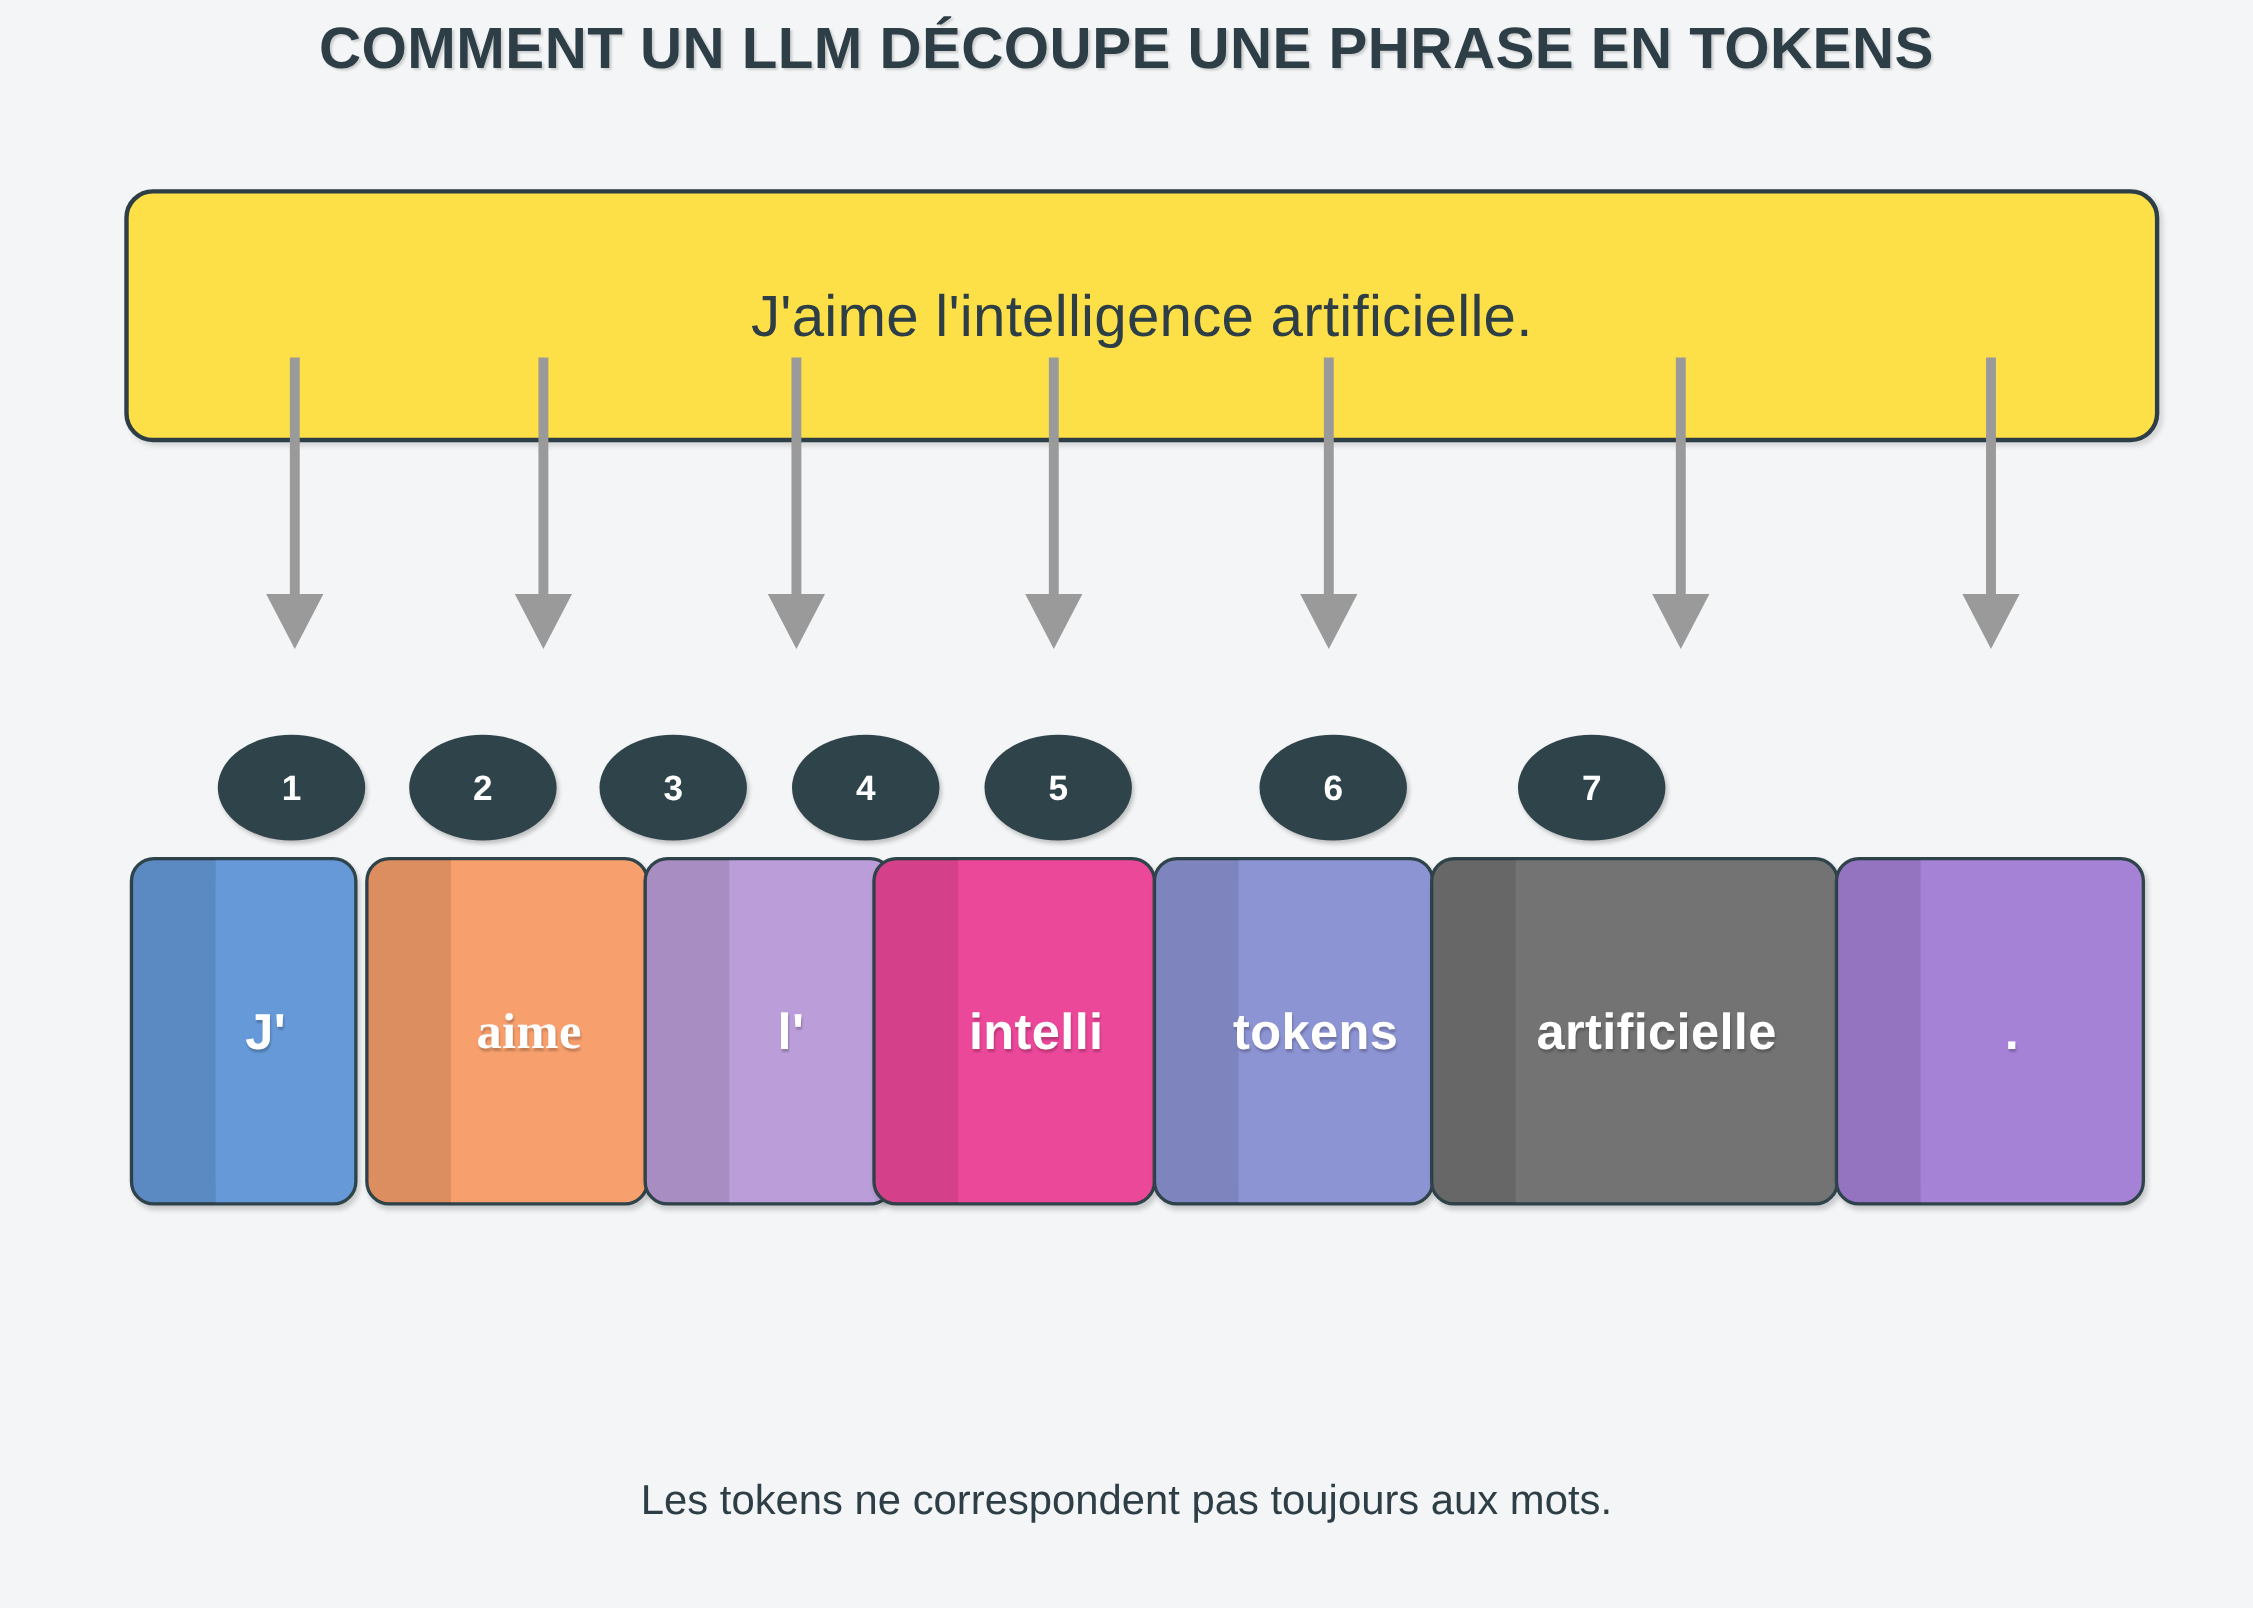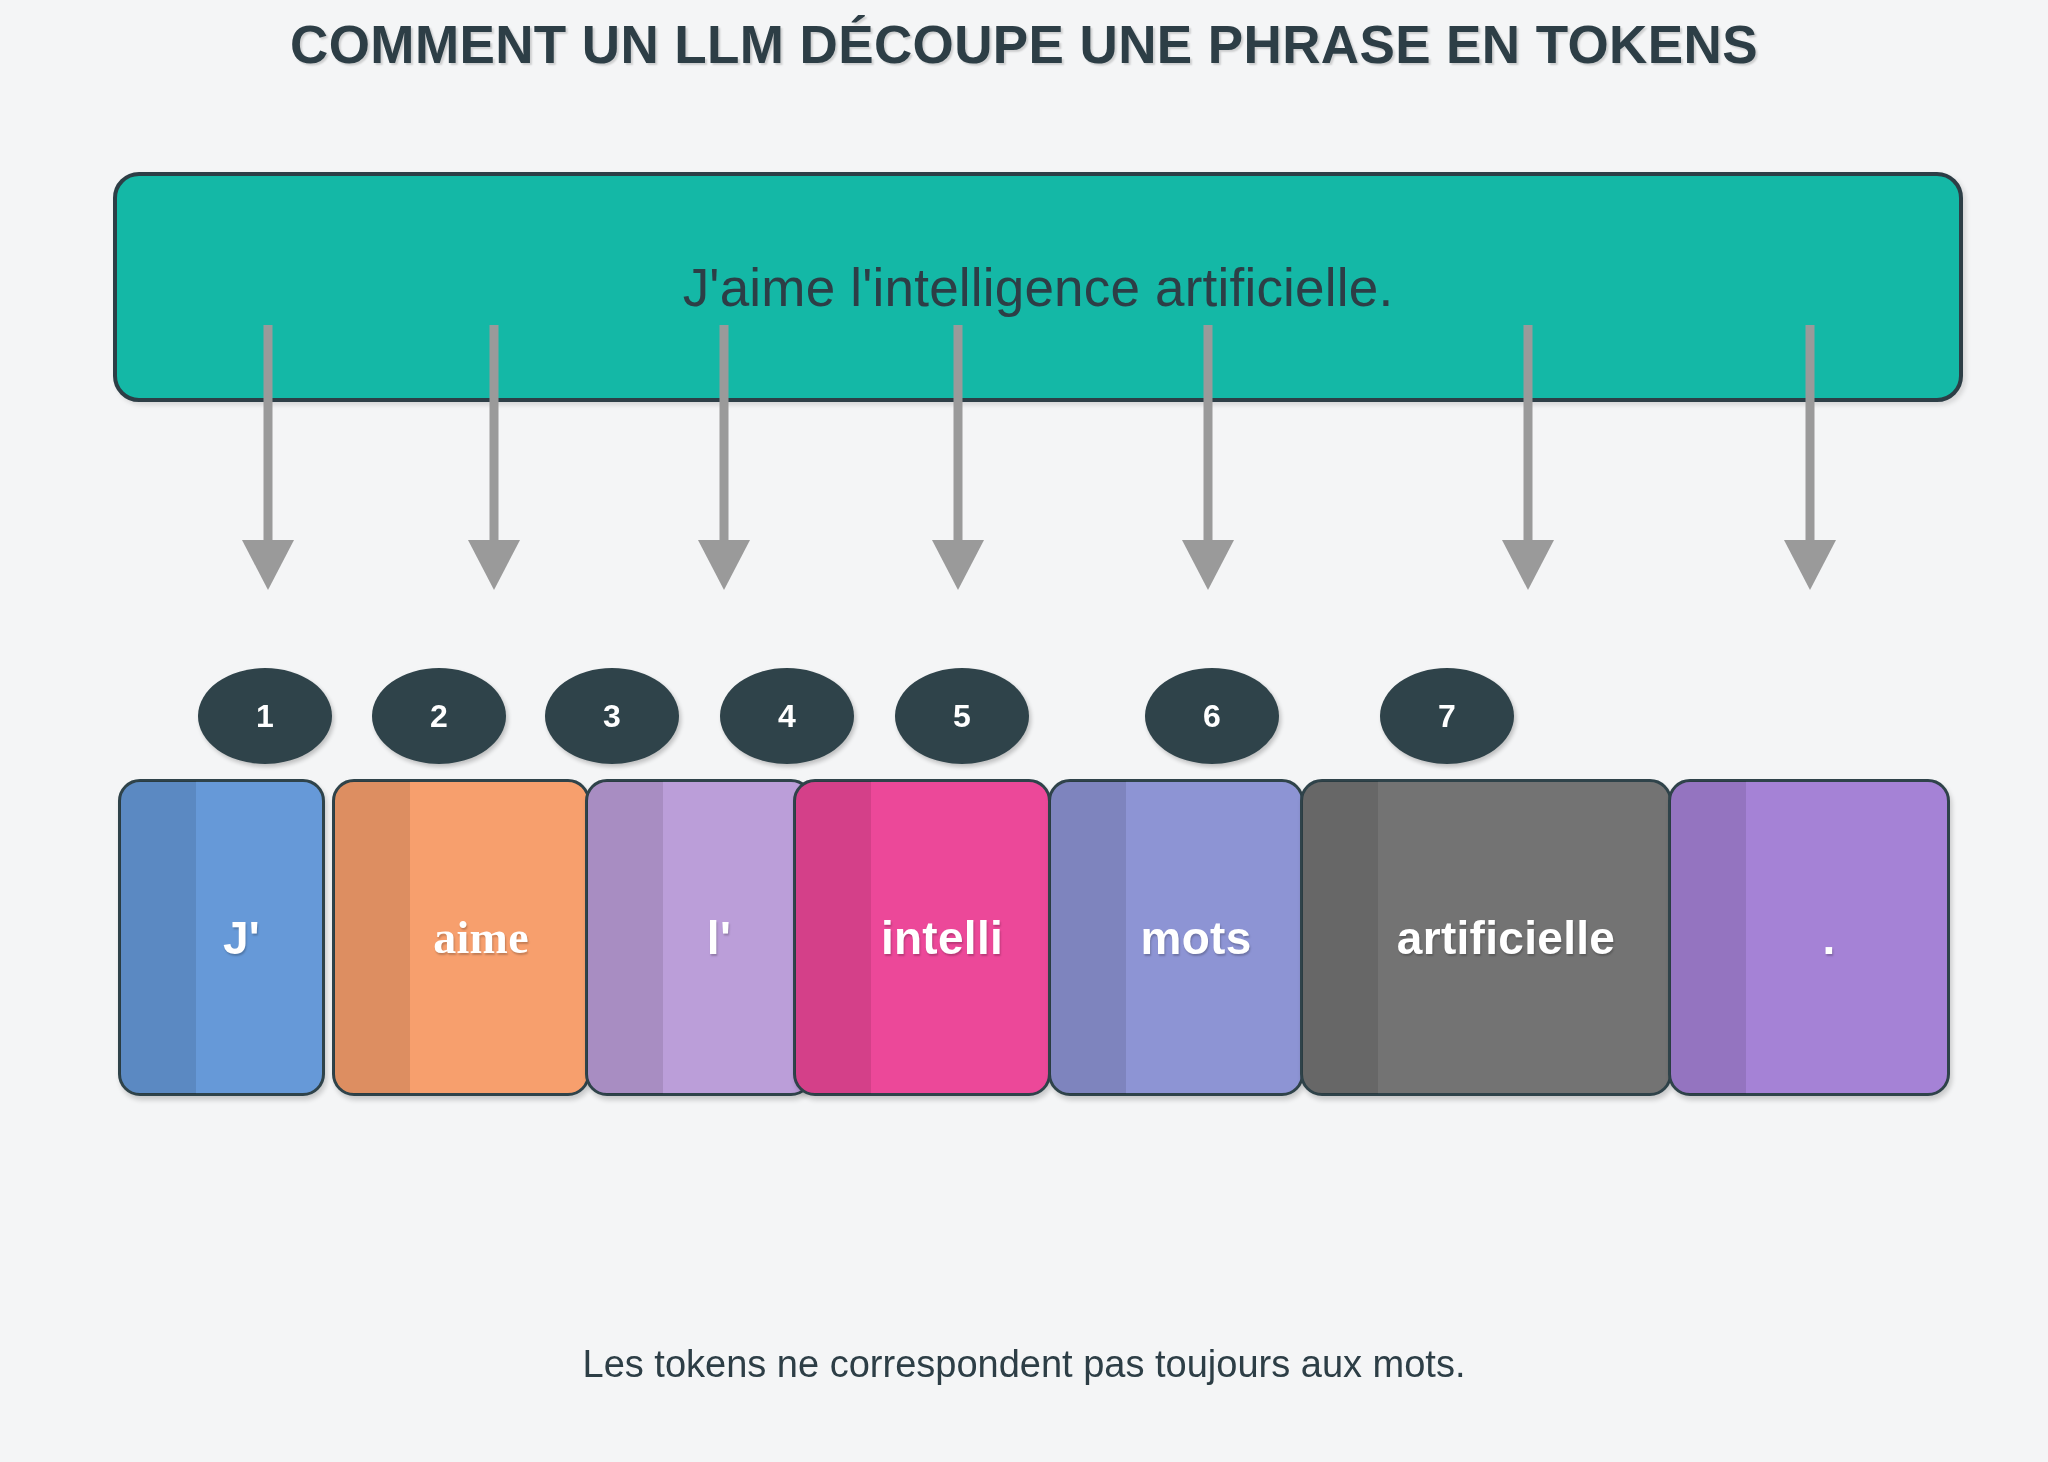--- a/index.html
+++ b/index.html
@@ -19,21 +19,21 @@
     font-weight:bold;
     letter-spacing:0.4px;
     color:#2d3e46;
     text-shadow:2px 2px 2px rgba(0,0,0,0.16);
   }
 
   .sentence-box{
     position:absolute;
     left:113px;top:172px;
     width:1850px;height:230px;
-    background:#14b8a6;
+    background:#fde047;
     border:4px solid #2d3e46;
     border-radius:26px;
     box-sizing:border-box;
     box-shadow:3px 3px 5px rgba(0,0,0,0.13);
   }
   .sentence-text{
     position:absolute;
     left:0;top:0;width:100%;height:100%;
     display:flex;align-items:center;justify-content:center;
     font-size:53px;
@@ -150,21 +150,21 @@
     <div class="token" style="left: 585px; width: 228px; background: rgb(187, 158, 217);">
       <div class="overlap"></div>
       <span class="tok-label">l'</span>
     </div>
     <div class="token" style="left: 793px; width: 258px; background: #ec4899;">
       <div class="overlap"></div>
       <span class="tok-label">intelli</span>
     </div>
     <div class="token" style="left: 1048px; width: 256px; background: rgb(141, 148, 212);">
       <div class="overlap"></div>
-      <span class="tok-label">mots</span>
+      <span class="tok-label">tokens</span>
     </div>
     <div class="token" style="left: 1300px; width: 372px; background: #737373;">
       <div class="overlap"></div>
       <span class="tok-label">artificielle</span>
     </div>
     <div class="token" style="left: 1668px; width: 282px; background: rgb(165, 130, 214);">
       <div class="overlap"></div>
       <span class="tok-label">.</span>
     </div>
   </div>

